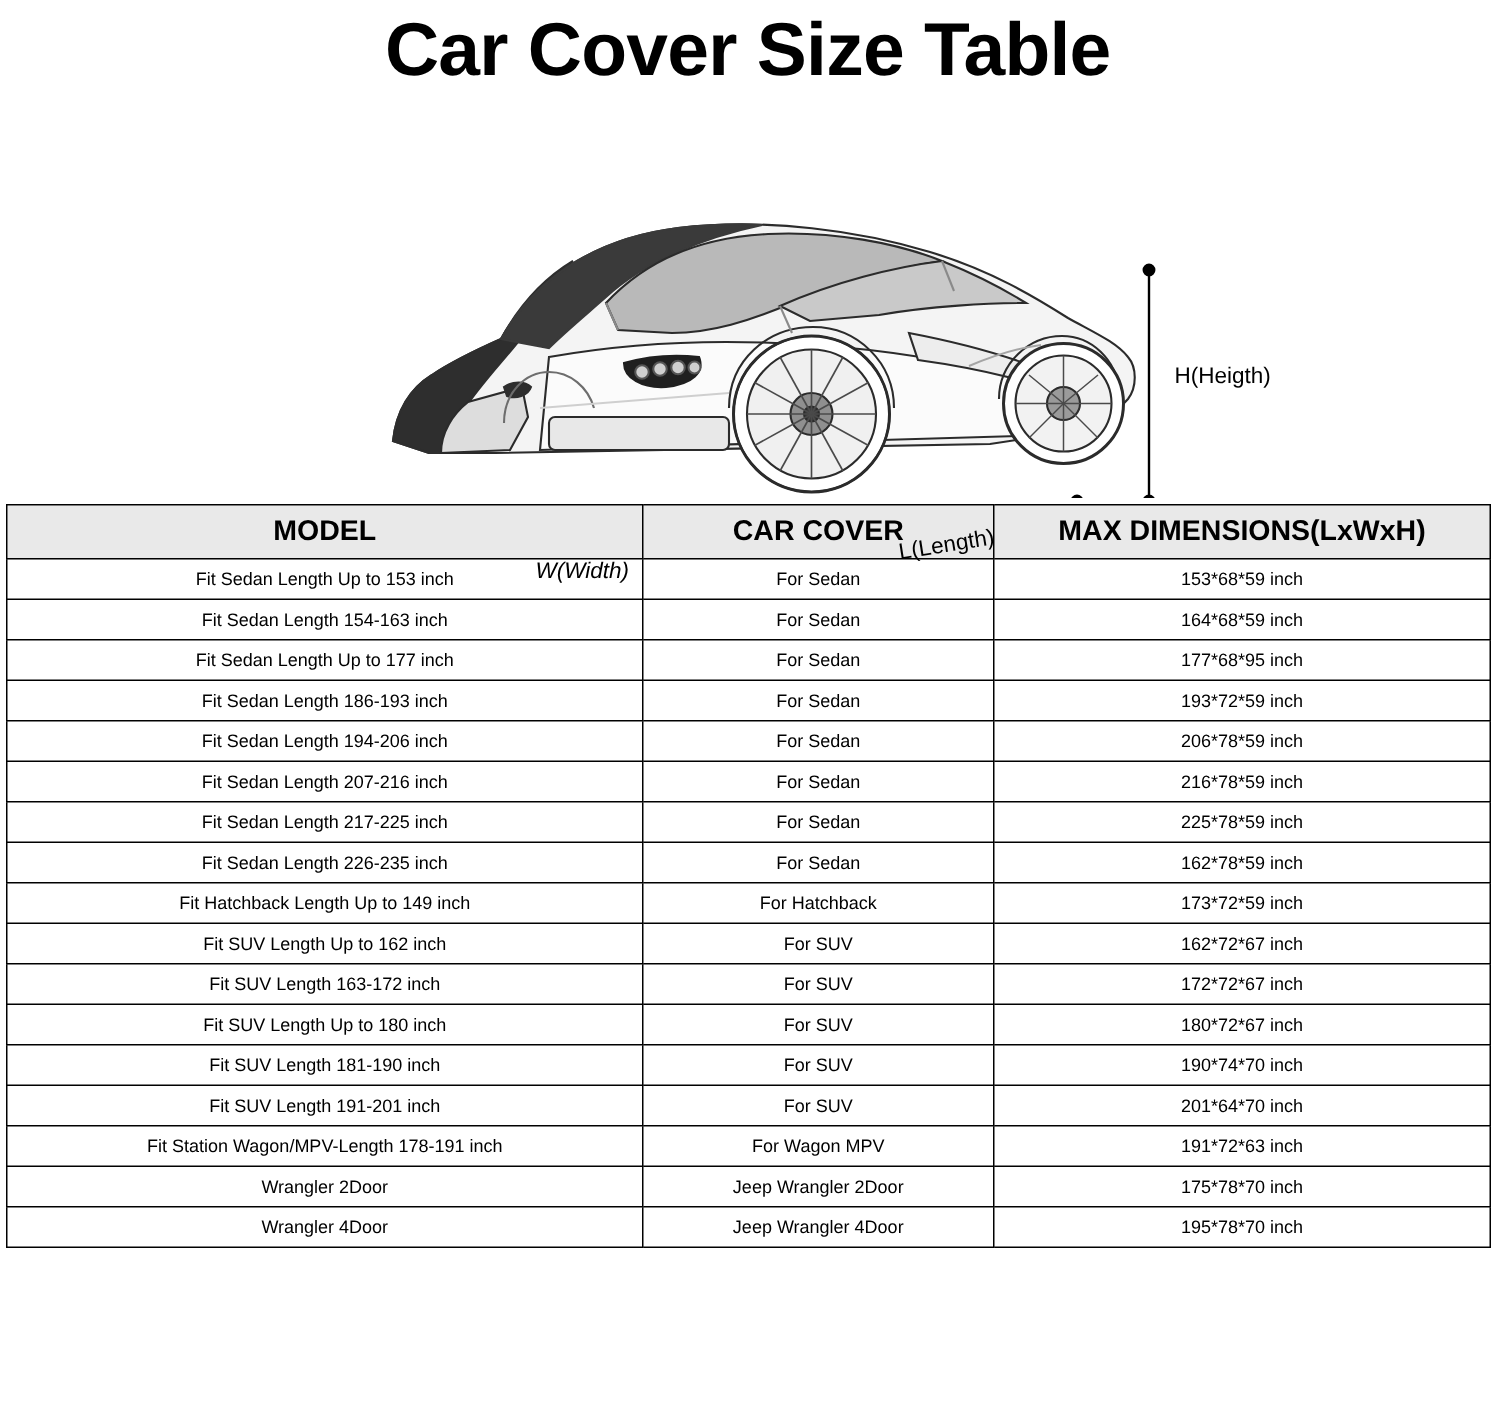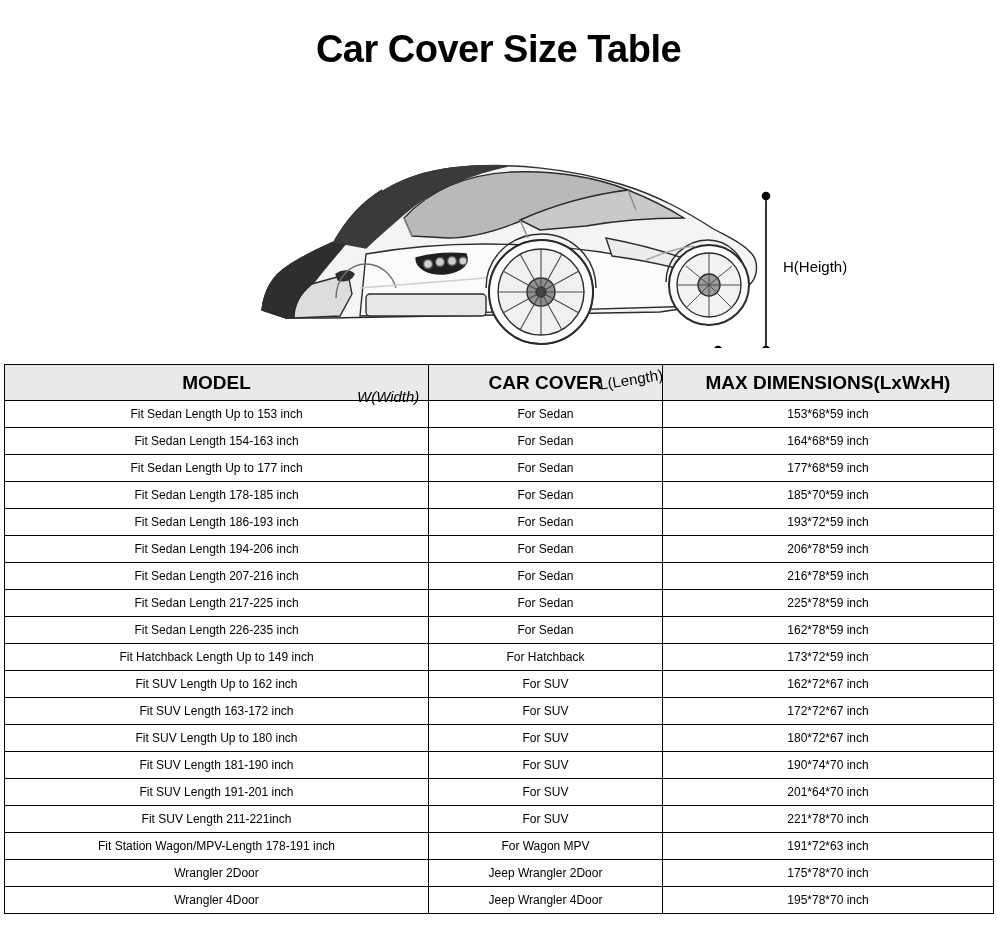--- a/index.html
+++ b/index.html
@@ -16,24 +16,24 @@
     position: relative;
   }
   .page {
     width: 997px;
     height: 943px;
     position: relative;
     box-sizing: border-box;
   }
   .title {
     text-align: center;
-    font-size: 38px;
+    font-size: 50px;
     font-weight: bold;
     letter-spacing: -0.5px;
-    margin: 20px 0 0 0;
+    margin: 4px 0 0 0;
     padding: 0;
     line-height: 58px;
     font-family: "Liberation Sans", sans-serif;
   }
   .illustration {
     position: relative;
     height: 270px;
     width: 914px;
   }
   .illustration svg {
@@ -48,21 +48,21 @@
     color: #000;
     white-space: nowrap;
   }
   .label-h { left: 783px; top: 180px; }
   .label-w { left: 357px; top: 310px; font-style: italic; }
   .label-l { left: 598px; top: 298px; transform: rotate(-9deg); transform-origin: left top; }
 
   table.size-table {
     border-collapse: collapse;
     width: 989px;
-    margin: 16px 0 0 4px;
+    margin: 4px 0 0 4px;
     table-layout: fixed;
   }
   table.size-table col.c1 { width: 424px; }
   table.size-table col.c2 { width: 234px; }
   table.size-table col.c3 { width: 331px; }
 
   table.size-table th {
     background: #e9e9e9;
     border: 1px solid #000;
     font-size: 19px;
@@ -216,26 +216,21 @@
         <td>153*68*59 inch</td>
       </tr>
       <tr>
         <td>Fit Sedan Length 154-163 inch</td>
         <td>For Sedan</td>
         <td>164*68*59 inch</td>
       </tr>
       <tr>
         <td>Fit Sedan Length Up to 177 inch</td>
         <td>For Sedan</td>
-        <td>177*68*59 inch</td>
-      </tr>
-      <tr>
-        <td>Fit Sedan Length 178-185 inch</td>
-        <td>For Sedan</td>
-        <td>185*70*59 inch</td>
+        <td>177*68*95 inch</td>
       </tr>
       <tr>
         <td>Fit Sedan Length 186-193 inch</td>
         <td>For Sedan</td>
         <td>193*72*59 inch</td>
       </tr>
       <tr>
         <td>Fit Sedan Length 194-206 inch</td>
         <td>For Sedan</td>
         <td>206*78*59 inch</td>
@@ -279,25 +274,20 @@
         <td>Fit SUV Length 181-190 inch</td>
         <td>For SUV</td>
         <td>190*74*70 inch</td>
       </tr>
       <tr>
         <td>Fit SUV Length 191-201 inch</td>
         <td>For SUV</td>
         <td>201*64*70 inch</td>
       </tr>
       <tr>
-        <td>Fit SUV Length 211-221inch</td>
-        <td>For SUV</td>
-        <td>221*78*70 inch</td>
-      </tr>
-      <tr>
         <td>Fit Station Wagon/MPV-Length 178-191 inch</td>
         <td>For Wagon MPV</td>
         <td>191*72*63 inch</td>
       </tr>
       <tr>
         <td>Wrangler 2Door</td>
         <td>Jeep Wrangler 2Door</td>
         <td>175*78*70 inch</td>
       </tr>
       <tr>

